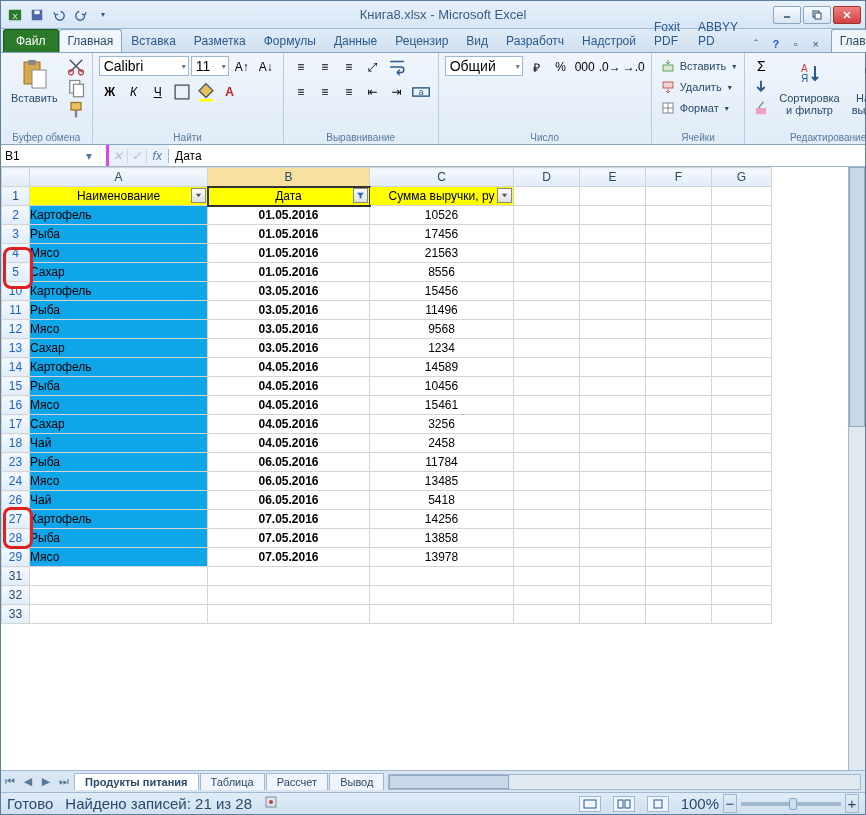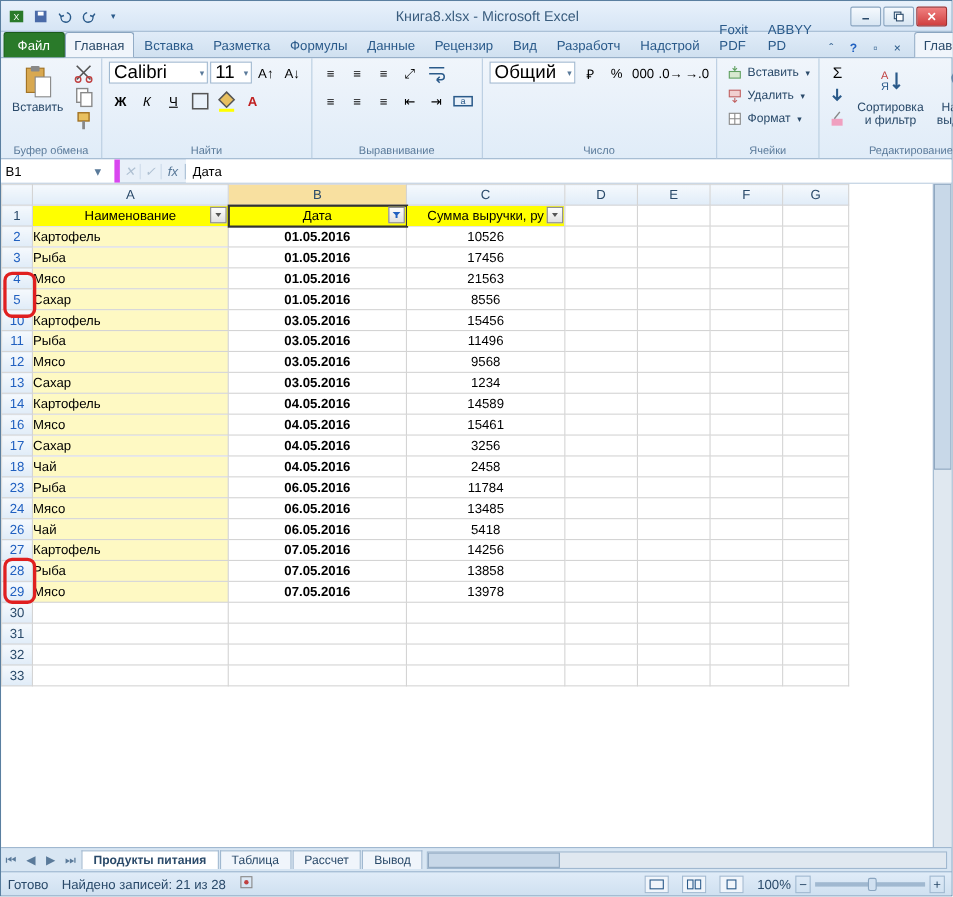--- a/index.html
+++ b/index.html
@@ -29,68 +29,68 @@
 
 .ribbon { height: 92px; background: linear-gradient(#f0f5fb,#e0ecf8); border-bottom: 1px solid #8aa5c0; display: flex; }
 .rgroup { border-right: 1px solid #b8cde0; padding: 3px 6px 2px 6px; display: flex; flex-direction: column; position: relative; }
 .rgroup .glabel { position: absolute; bottom: 1px; left: 0; right: 0; text-align: center; font-size: 10px; color: #5a7a9a; }
 .rgroup .gbody { flex: 1; display: flex; align-items: flex-start; gap: 4px; }
 .bigbtn { display: flex; flex-direction: column; align-items: center; padding: 2px 4px; cursor: pointer; border-radius: 3px; }
 .bigbtn .icon { width: 32px; height: 32px; display: flex; align-items: center; justify-content: center; }
 .bigbtn .lbl { font-size: 11px; color: #2a4a6a; text-align: center; line-height: 1.1; margin-top: 2px; }
 .smallcol { display: flex; flex-direction: column; gap: 2px; }
 .smallbtn { width: 20px; height: 20px; display: flex; align-items: center; justify-content: center; cursor: pointer; border-radius: 2px; }
-.combo { height: 20px; border: 1px solid #a0b8d0; background: #fff; font-size: 17px; padding: 1px 14px 1px 4px; position: relative; display: flex; align-items: center; cursor: pointer; }
+.combo { height: 20px; border: 1px solid #a0b8d0; background: #fff; font-size: 14px; padding: 1px 14px 1px 4px; position: relative; display: flex; align-items: center; cursor: pointer; }
 .combo::after { content: "▾"; position: absolute; right: 2px; font-size: 8px; color: #5a7a9a; }
 .btnrow { display: flex; gap: 2px; }
 .btnrow .sb { width: 22px; height: 22px; display: flex; align-items: center; justify-content: center; cursor: pointer; border-radius: 2px; font-size: 12px;}
 .menuitem { display: flex; align-items: center; gap: 4px; font-size: 11px; color: #2a4a6a; cursor: pointer; padding: 1px 2px; height: 20px; }
 .menuitem .mi-icon { width: 16px; height: 16px; display: flex; align-items: center; justify-content: center; }
 
 
 .fbar { height: 22px; background: #e8f0f9; border-bottom: 1px solid #a0b8d0; display: flex; align-items: stretch; }
-.namebox { width: 108px; border-right: 5px solid #d946ef; display: flex; align-items: center; background: #fff; position: relative; }
+.namebox { width: 108px; border-right: 3px solid #d946ef; display: flex; align-items: center; background: #fff; position: relative; }
 .namebox input { border: none; width: 80px; padding: 2px 4px; font-size: 12px; outline: none; }
 .namebox .dd { width: 16px; text-align: center; color: #5a7a9a; cursor: pointer; }
 .fx-btn { width: 24px; display: flex; align-items: center; justify-content: center; border-right: 1px solid #a0b8d0; cursor: pointer; font-style: italic; color: #5a7a9a; background:#e8f0f9; font-size:12px;}
 .fbar .fx-area { width: 60px; display:flex; align-items:center;}
 .fbar input.formula { flex: 1; border: none; padding: 2px 6px; font-size: 12px; outline: none; background:#fff; }
 
 
 .sheet { flex: 1; overflow: hidden; position: relative; background: #fff; display:flex; }
 .sheet-inner { overflow:auto; flex:1; }
 table.grid { border-collapse: collapse; table-layout: fixed; }
 table.grid th, table.grid td { border: 1px solid #d4d4d4; font-size: 12px; height: 19px; padding: 0; }
 .colhdr th { background: linear-gradient(#f5f9fd,#e0ecf8); color: #2a4a6a; font-weight: normal; text-align: center; border-color:#9fb8d0; }
 .colhdr th.corner { width: 28px; background: linear-gradient(#f5f9fd,#e0ecf8); }
 .colhdr th.sel { background: #f8e0a0; }
 .rowhdr { background: linear-gradient(#f5f9fd,#e0ecf8); text-align: center; color: #2a4a6a; width: 28px; font-size:11px; border-color:#9fb8d0;}
 .rowhdr.filtered { color: #2060c0; }
 td.cell { padding: 1px 4px; background: #fff; white-space: nowrap; overflow: hidden; }
-td.namecol { background: #fef9c3; border-color:#555; }
+td.namecol { background: #0ea5e9; border-color:#555; }
 td.datecol { text-align: center; border-color:#555;font-weight:bold; }
 td.valcol { text-align: center; border-color:#555; }
 td.hdrcell { background: #ffff00; text-align: center; border: 1px solid #555; font-weight: normal; position: relative; }
 td.hdrcell.sel { outline: 2px solid #333; outline-offset:-1px; }
 .filterbtn { position: absolute; right: 1px; top: 1px; width: 15px; height: 15px; border: 1px solid #888; background: linear-gradient(#fdfdfd,#e0e0e0); display: flex; align-items: center; justify-content: center; cursor: pointer; }
 .filterbtn svg { width: 9px; height: 9px; }
 .redmark { position: absolute; border: 3px solid #e02020; border-radius: 8px; pointer-events: none; z-index:5; }
 
 
 .sheettabs { height: 22px; background: #d8e6f3; border-top: 1px solid #a0b8d0; display: flex; align-items: center; font-size: 11px; }
 .navbtn { width: 18px; height: 18px; display: flex; align-items: center; justify-content: center; cursor: pointer; color:#5a7a9a; }
 .sheettab { padding: 2px 10px; background: #f0f5fb; border: 1px solid #a0b8d0; border-bottom: none; margin-left: 1px; cursor: pointer; color:#2a4a6a; }
 .sheettab.active { background: #fff; font-weight: bold; }
 .hscroll { flex:1; height:16px; margin:0 4px; background:#e0e8f0; border:1px solid #a0b8d0; position:relative;}
 .hscroll .thumb{position:absolute; left:0; width:120px; top:0; bottom:0; background:#c8d8e8; border:1px solid #90a8c0;}
 .vscroll { width:17px; background:#e0e8f0; border-left:1px solid #a0b8d0; position:relative;}
 .vscroll .thumb{position:absolute; top:0; height:260px; left:0; right:0; background:#c8d8e8; border:1px solid #90a8c0;}
 
 
-.status { height: 22px; background: linear-gradient(#e0ecf8,#cfe0f0); border-top: 1px solid #a0b8d0; display: flex; align-items: center; font-size: 12px; color: #2a4a6a; padding: 0 6px; gap: 12px; }
+.status { height: 22px; background: linear-gradient(#e0ecf8,#cfe0f0); border-top: 1px solid #a0b8d0; display: flex; align-items: center; font-size: 15px; color: #2a4a6a; padding: 0 6px; gap: 12px; }
 .status .spacer { flex: 1; }
 .viewbtn { width: 22px; height: 16px; border: 1px solid #a0b8d0; background: #f0f5fb; cursor: pointer; display:flex; align-items:center; justify-content:center;}
 .zoom { display: flex; align-items: center; gap: 4px; }
 .zoomslider { width: 100px; height: 4px; background: #a0b8d0; position: relative; }
 .zoomslider .zt { position: absolute; left: 48px; top: -4px; width: 8px; height: 12px; background: #d0e0f0; border: 1px solid #8aa5c0; border-radius:2px; cursor:pointer;}
 </style>
 </head>
 <body>
 
 <div class="window">
@@ -502,20 +502,30 @@
 <td class="rowhdr filtered">14</td>
 <td class="cell namecol">Картофель</td>
 <td class="cell datecol">04.05.2016</td>
 <td class="cell valcol">14589</td>
 <td class="cell"></td>
 <td class="cell"></td>
 <td class="cell"></td>
 <td class="cell"></td>
 </tr>
               <tr>
+<td class="rowhdr filtered">15</td>
+<td class="cell namecol">Рыба</td>
+<td class="cell datecol">04.05.2016</td>
+<td class="cell valcol">10456</td>
+<td class="cell"></td>
+<td class="cell"></td>
+<td class="cell"></td>
+<td class="cell"></td>
+</tr>
+              <tr>
 <td class="rowhdr filtered">16</td>
 <td class="cell namecol">Мясо</td>
 <td class="cell datecol">04.05.2016</td>
 <td class="cell valcol">15461</td>
 <td class="cell"></td>
 <td class="cell"></td>
 <td class="cell"></td>
 <td class="cell"></td>
 </tr>
               <tr>
@@ -593,30 +603,20 @@
 <td class="cell namecol">Мясо</td>
 <td class="cell datecol">07.05.2016</td>
 <td class="cell valcol">13978</td>
 <td class="cell"></td>
 <td class="cell"></td>
 <td class="cell"></td>
 <td class="cell"></td>
 </tr>
             </tbody>
         <tbody id="empty-rows">
-              <tr>
-<td class="rowhdr">30</td>
-<td class="cell"></td>
-<td class="cell"></td>
-<td class="cell"></td>
-<td class="cell"></td>
-<td class="cell"></td>
-<td class="cell"></td>
-<td class="cell"></td>
-</tr>
               <tr>
 <td class="rowhdr">31</td>
 <td class="cell"></td>
 <td class="cell"></td>
 <td class="cell"></td>
 <td class="cell"></td>
 <td class="cell"></td>
 <td class="cell"></td>
 <td class="cell"></td>
 </tr>

